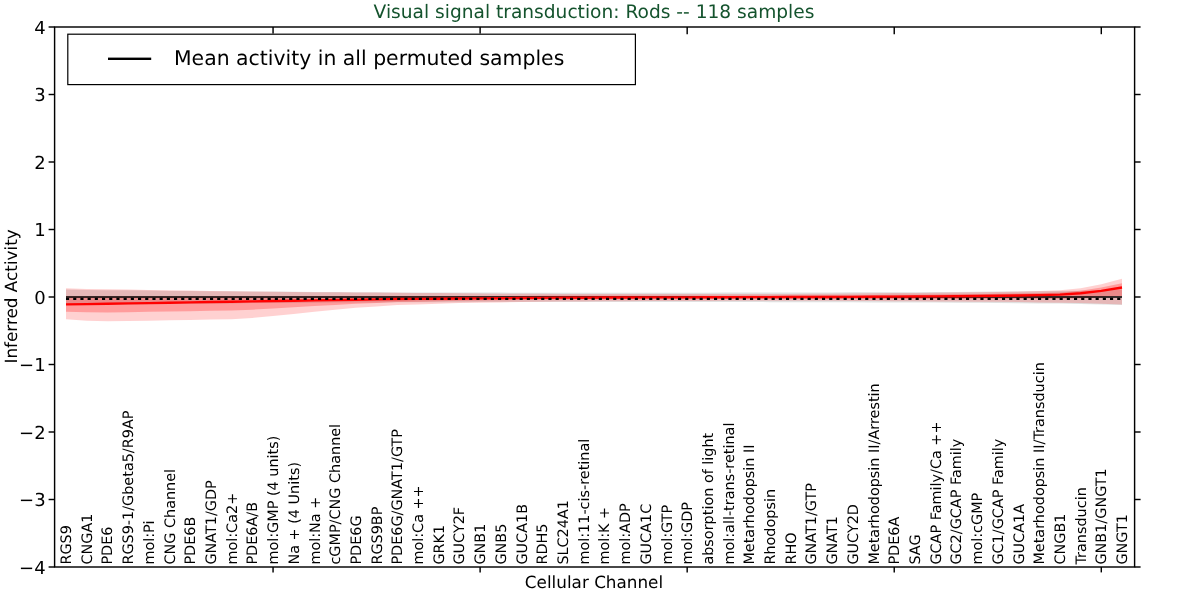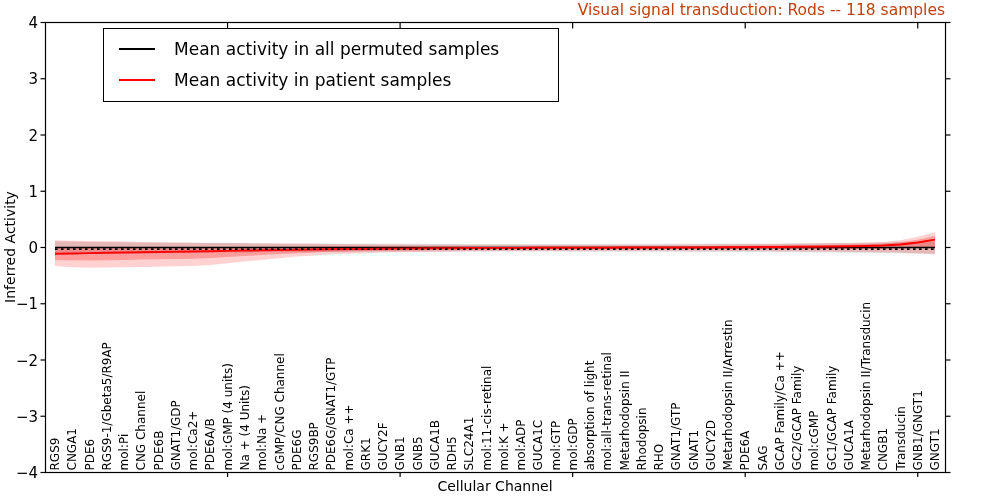--- a/index.html
+++ b/index.html
@@ -1,24 +1,24 @@
 <!DOCTYPE html>
 <html><head>
 <meta charset="utf-8">
 <style>
   html,body{margin:0;padding:0;background:#ffffff;}
   .figure{position:relative;width:1000px;height:500px;background:#ffffff;overflow:hidden;
           font-family:"DejaVu Sans",sans-serif;color:#000;}
-  .chart-title{position:absolute;left:45px;top:1px;width:900px;text-align:right;
-               font-size:15.5px;color:#c2410c;}
+  .chart-title{position:absolute;left:45px;top:1px;width:900px;text-align:center;
+               font-size:15.5px;color:#14532d;}
   .x-label{position:absolute;left:45px;top:478px;width:900px;text-align:center;font-size:14px;}
   .y-label{position:absolute;left:10px;top:247px;transform:translate(-50%,-50%) rotate(-90deg);
            white-space:nowrap;font-size:14px;}
   .legend{position:absolute;left:56px;top:28px;width:454px;border:1.6px solid #000;
-          background:#ffffff;padding:4px 0 6px 0;margin-left:47px;}
+          background:#ffffff;padding:4px 0 6px 18px;}
   .legend-row{display:flex;align-items:center;height:31px;}
   .legend-sample{display:inline-block;width:36px;height:2px;margin-left:15px;margin-right:19px;
                  flex:0 0 36px;}
   .legend-text{font-size:17px;white-space:nowrap;}
   svg{position:absolute;left:0;top:0;}
   svg text{font-family:"DejaVu Sans",sans-serif;}
 </style>
 </head>
 <body>
 
@@ -125,18 +125,14 @@
     </svg>
 
   <div class="y-label">Inferred Activity</div>
   <div class="x-label">Cellular Channel</div>
 
   <div class="legend">
     <div class="legend-row">
       <span class="legend-sample" style="background: rgb(0, 0, 0);"></span>
       <span class="legend-text">Mean activity in all permuted samples</span>
     </div>
-    <div class="legend-row">
-      <span class="legend-sample" style="background: rgb(255, 0, 0);"></span>
-      <span class="legend-text">Mean activity in patient samples</span>
-    </div>
   </div>
 </div>
 
 </body></html>

